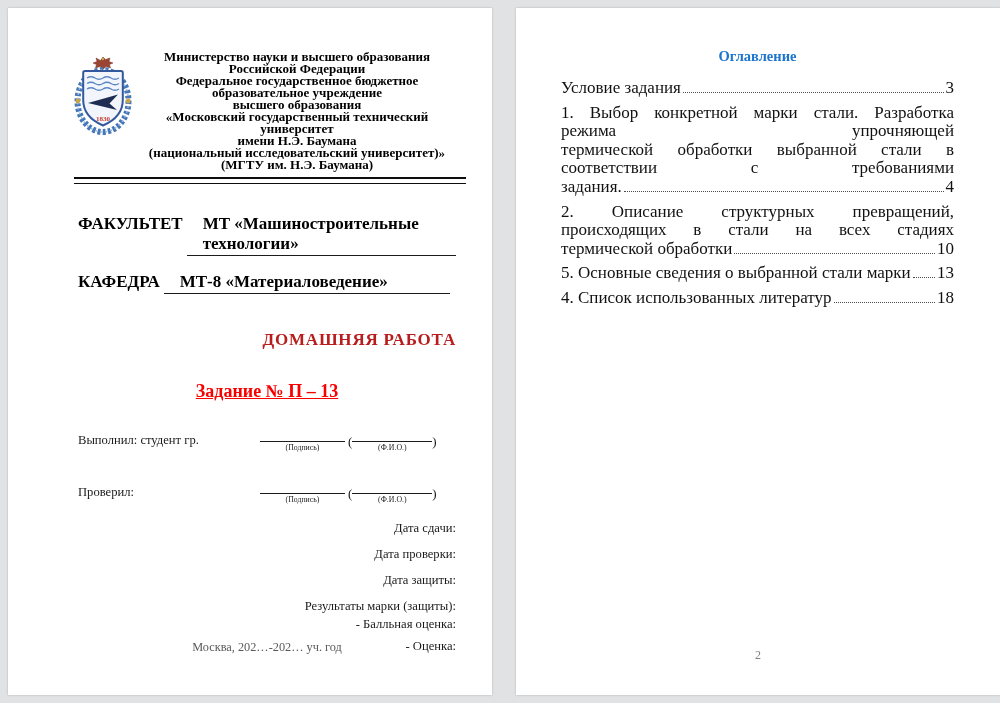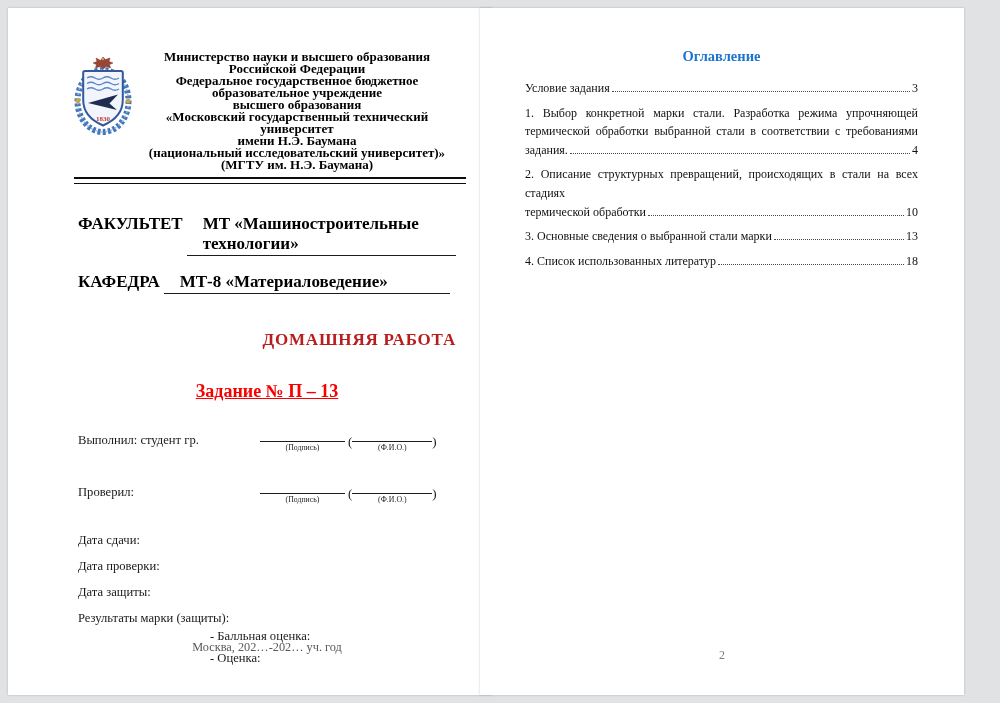--- a/index.html
+++ b/index.html
@@ -8,21 +8,21 @@
     background:var(--canvas-bg,#e1e2e3);
     font-family:"Liberation Serif","DejaVu Serif",serif;
   }
   .canvas{position:relative;width:1000px;height:703px;}
   .page{
     position:absolute;top:8px;width:484px;height:687px;
     background:#fff;box-sizing:border-box;color:var(--ink,#1a1a1a);
     box-shadow:0 0 2px rgba(0,0,0,.22);
   }
   .page1{left:8px;padding:40px 36px 0 70px;}
-  .page2{left:480px;padding:38px 46px 8px 45px;}
+  .page2{left:516px;padding:38px 46px 8px 45px;}
 
   
   .header-row{display:flex;align-items:flex-start;}
   .emblem{flex:0 0 58px;width:58px;margin:8px 0 0 -4px;}
   .ministry{
     flex:1;text-align:center;font-weight:bold;font-size:13px;
     line-height:12px;padding-left:6px;margin-top:3px;color:#000;
   }
   .rule-double{
     height:4px;border-top:2px solid #0d0d0d;border-bottom:1px solid #0d0d0d;
@@ -43,35 +43,35 @@
   }
   .sig-row{display:flex;align-items:center;font-size:12.6px;margin-top:26px;}
   .sig-row.checked{margin-top:28px;}
   .sig-label{flex:0 0 182px;}
   .sig-col{width:85px;text-align:center;margin-top:1px;}
   .sig-line{height:12px;border-bottom:1px solid #1c1c1c;}
   .sig-caption{font-size:7.8px;margin-top:1px;color:#222;}
   .fio-group{display:flex;align-items:flex-start;margin-left:3px;}
   .paren{font-size:13px;line-height:15px;margin-top:6px;}
   .fio-col{width:80px;text-align:center;margin-top:1px;}
-  .dates{margin-top:28px;font-size:12.6px;line-height:16px;}
+  .dates{margin-top:16px;font-size:12.6px;line-height:16px;text-align:right;}
   .date-line{margin-bottom:10px;}
   .results-label{margin-bottom:2px;}
   .sub-line{padding-left:132px;margin-bottom:6px;}
   .footer{
     position:absolute;left:70px;right:36px;bottom:40px;text-align:center;
     color:var(--muted,#595959);font-size:12.3px;
   }
 
   
   .toc-heading{
     text-align:center;font-weight:bold;font-size:14.5px;margin:2px 0 14px 0;
     color:var(--accent-blue,#1b74ce);
   }
-  .toc-entry{font-size:12px;line-height:18.6px;margin-bottom:6px;color:#111;}
+  .toc-entry{font-size:17px;line-height:18.6px;margin-bottom:6px;color:#111;}
   .toc-body-line{text-align:justify;text-align-last:justify;text-justify:inter-word;}
   .toc-lastline{display:flex;align-items:baseline;}
   .toc-text{white-space:nowrap;}
   .toc-leader{flex:1;border-bottom:1.5px dotted #4a4a4a;margin:0 2px;}
   .toc-page{white-space:nowrap;}
   .page2-number{
     position:absolute;bottom:32px;left:0;right:0;text-align:center;
     color:var(--page-number-gray,#7f7f7f);font-size:12px;
   }
 </style>
@@ -196,21 +196,21 @@
         <div class="toc-entry">
           <div class="toc-body-line">2. Описание структурных превращений, происходящих в стали на всех стадиях</div>
           <div class="toc-lastline">
             <span class="toc-text">термической обработки</span>
             <span class="toc-leader"></span>
             <span class="toc-page">10</span>
           </div>
         </div>
         <div class="toc-entry">
           <div class="toc-lastline">
-            <span class="toc-text">3. Основные сведения о выбранной стали марки</span>
+            <span class="toc-text">5. Основные сведения о выбранной стали марки</span>
             <span class="toc-leader"></span>
             <span class="toc-page">13</span>
           </div>
         </div>
         <div class="toc-entry">
           <div class="toc-lastline">
             <span class="toc-text">4. Список использованных литератур</span>
             <span class="toc-leader"></span>
             <span class="toc-page">18</span>
           </div>

